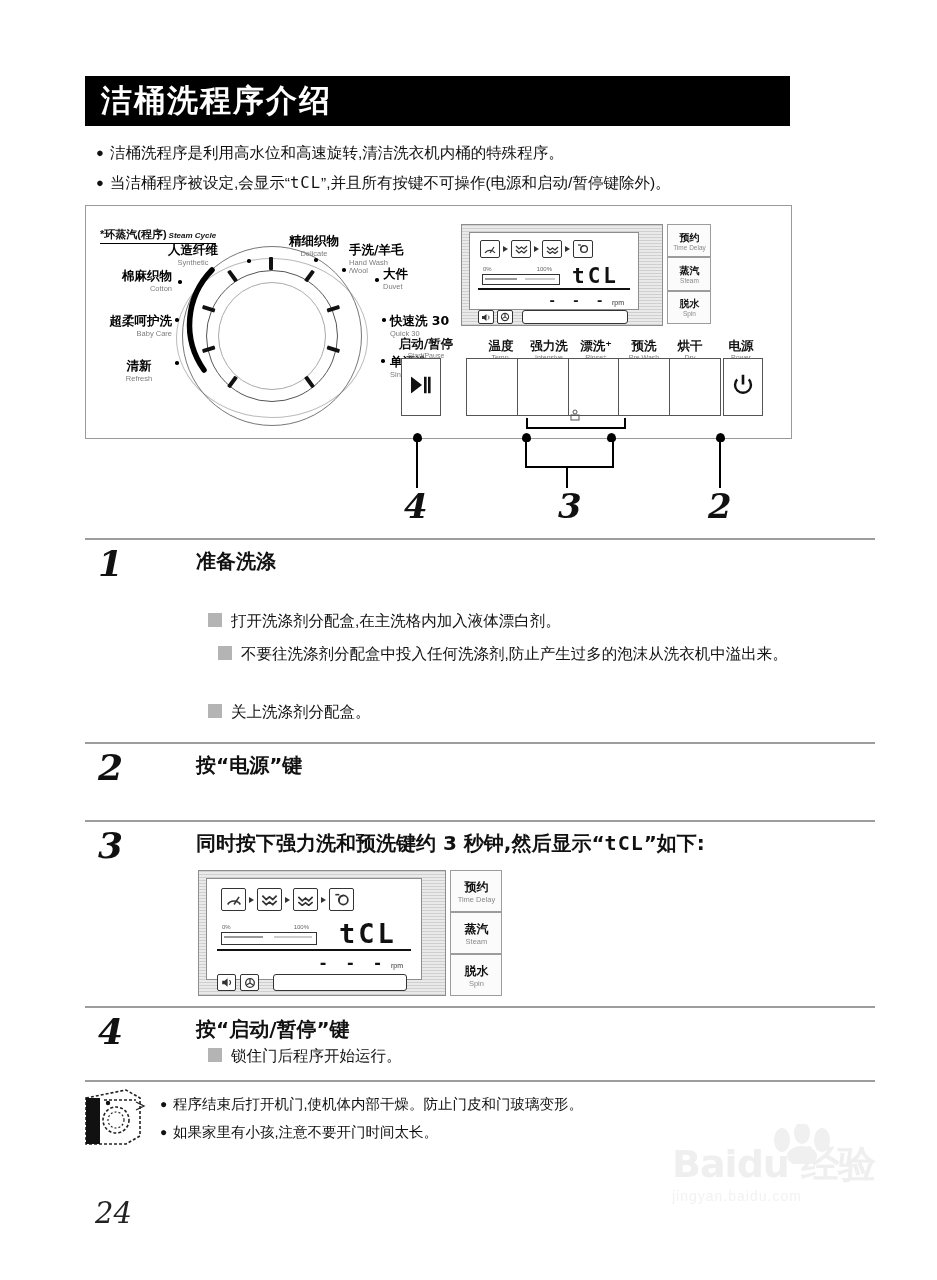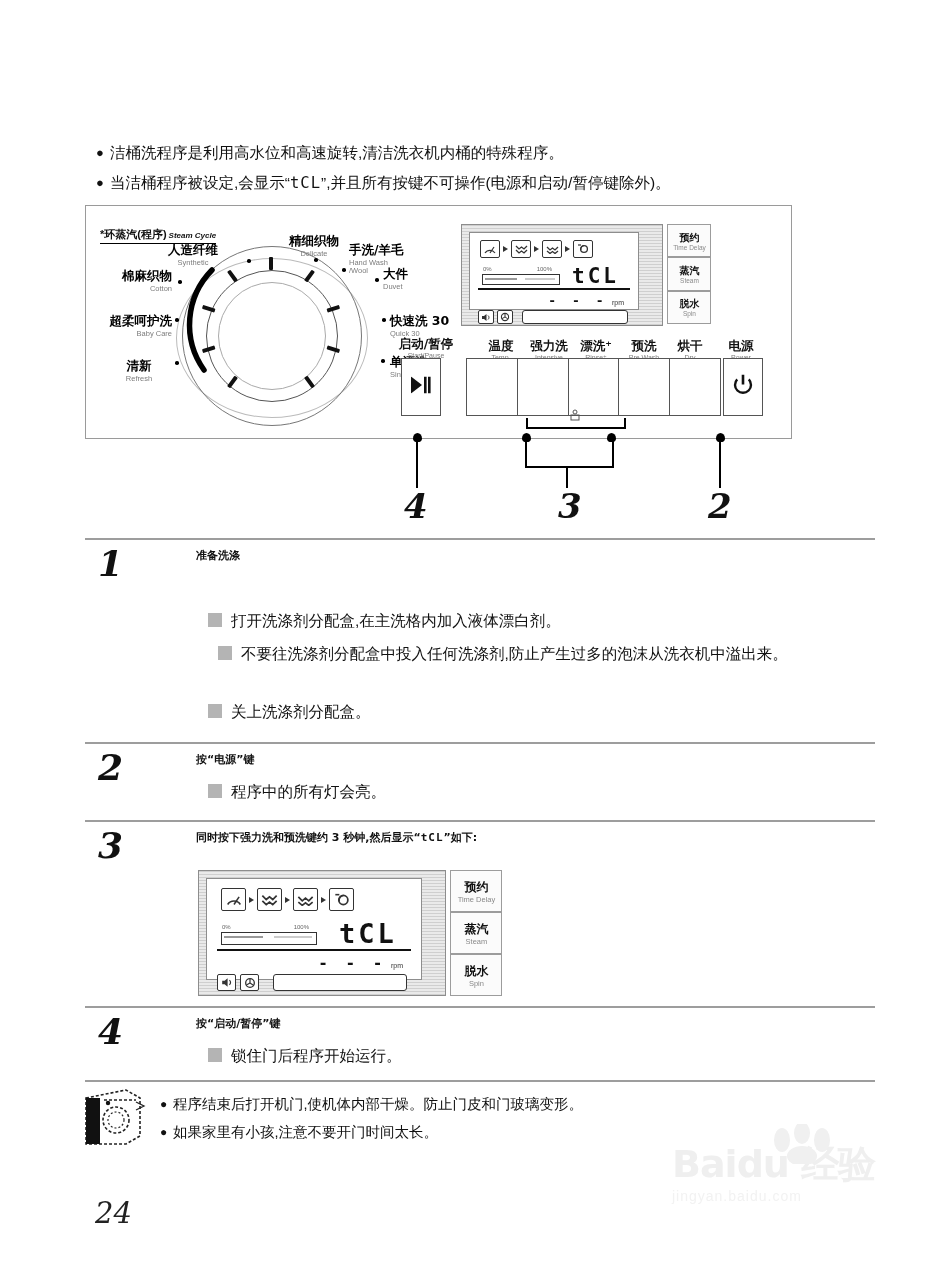--- a/index.html
+++ b/index.html
@@ -117,21 +117,21 @@
   
   .callout{position:absolute;}
   .cline{position:absolute;width:2.4px;background:#000;}
   .cdot{position:absolute;width:9px;height:9px;background:#000;border-radius:50% 50% 50% 50%/60% 60% 40% 40%;}
   .cnum{position:absolute;font-size:34px;font-weight:bold;font-style:italic;font-family:"DejaVu Serif","Liberation Serif",serif;}
   .bracket{position:absolute;border-left:2.4px solid #000;border-right:2.4px solid #000;border-bottom:2.4px solid #000;}
 
   
   .rule{position:absolute;left:85px;height:2px;background:#9d9d9d;width:790px;}
   .stepnum{position:absolute;font-size:36px;font-weight:bold;font-style:italic;font-family:"DejaVu Serif","Liberation Serif",serif;}
-  .stephead{position:absolute;font-size:11px;font-weight:bold;font-family:"DejaVu Sans","Liberation Sans",sans-serif;}
+  .stephead{position:absolute;font-size:20px;font-weight:bold;font-family:"DejaVu Sans","Liberation Sans",sans-serif;}
   .sitem{position:absolute;display:flex;align-items:flex-start;font-size:15.5px;line-height:27px;}
   .sq{width:14px;height:14px;background:#b4b4b4;flex:0 0 14px;margin-top:6px;margin-right:9px;}
   .sitem .st{flex:1;}
 
   
   .note-bullets{position:absolute;left:160px;}
   .note-bullets .row{display:flex;align-items:flex-start;font-size:14.5px;line-height:25px;margin-bottom:3px;}
   .note-bullets .dot{width:13px;flex:0 0 13px;font-size:12px;}
 
   .washer-ico{position:absolute;left:80px;top:1086px;width:66px;height:64px;}
@@ -146,20 +146,23 @@
     font-size:38px;font-weight:bold;color:#efefef;letter-spacing:-1px;
     font-family:"DejaVu Sans","Liberation Sans",sans-serif;line-height:44px;
   }
   .wm .wm2{font-size:14px;color:#f2f2f2;letter-spacing:1px;margin-top:2px;}
 </style>
 </head>
 <body>
 
 <div class="page">
 
+  <div class="title-bar">
+    <div class="t">洁桶洗程序介绍</div>
+  </div>
 
   <div class="intro">
     <div class="row">
       <span class="dot">●</span>
       <span class="txt">洁桶洗程序是利用高水位和高速旋转,清洁洗衣机内桶的特殊程序。</span>
     </div>
     <div class="row">
       <span class="dot">●</span>
       <span class="txt">
         <span>当洁桶程序被设定,会显示“</span><span class="mono-lcd">tCL</span><span>”,并且所有按键不可操作(电源和启动/暂停键除外)。</span>
@@ -422,24 +425,20 @@
     <span class="st">不要往洗涤剂分配盒中投入任何洗涤剂,防止产生过多的泡沫从洗衣机中溢出来。</span>
   </div>
   <div class="sitem" style="left:208px;top:698px;width:650px;">
     <span class="sq"></span>
     <span class="st">关上洗涤剂分配盒。</span>
   </div>
 
   <div class="rule" style="top:742px;"></div>
   <div class="stepnum" style="left:98px;top:746px;">2</div>
   <div class="stephead" style="left:196px;top:752px;">按“电源”键</div>
-  <div class="sitem" style="left:208px;top:778px;width:650px;">
-    <span class="sq"></span>
-    <span class="st">程序中的所有灯会亮。</span>
-  </div>
 
   <div class="rule" style="top:820px;"></div>
   <div class="stepnum" style="left:98px;top:824px;">3</div>
   <div class="stephead" style="left:196px;top:830px;width:680px;">
     <span>同时按下强力洗和预洗键约 3 秒钟,然后显示“</span><span class="mono-lcd">tCL</span><span>”如下:</span>
   </div>
 
   <div class="lcd-unit" style="left:198px;top:870px;">
     <div class="lcd-frame" style="width:232px;height:110px;vertical-align:top;">
       <div class="lcd-screen" style="width:216px;height:102px;padding:6px 10px;box-sizing:border-box;">

